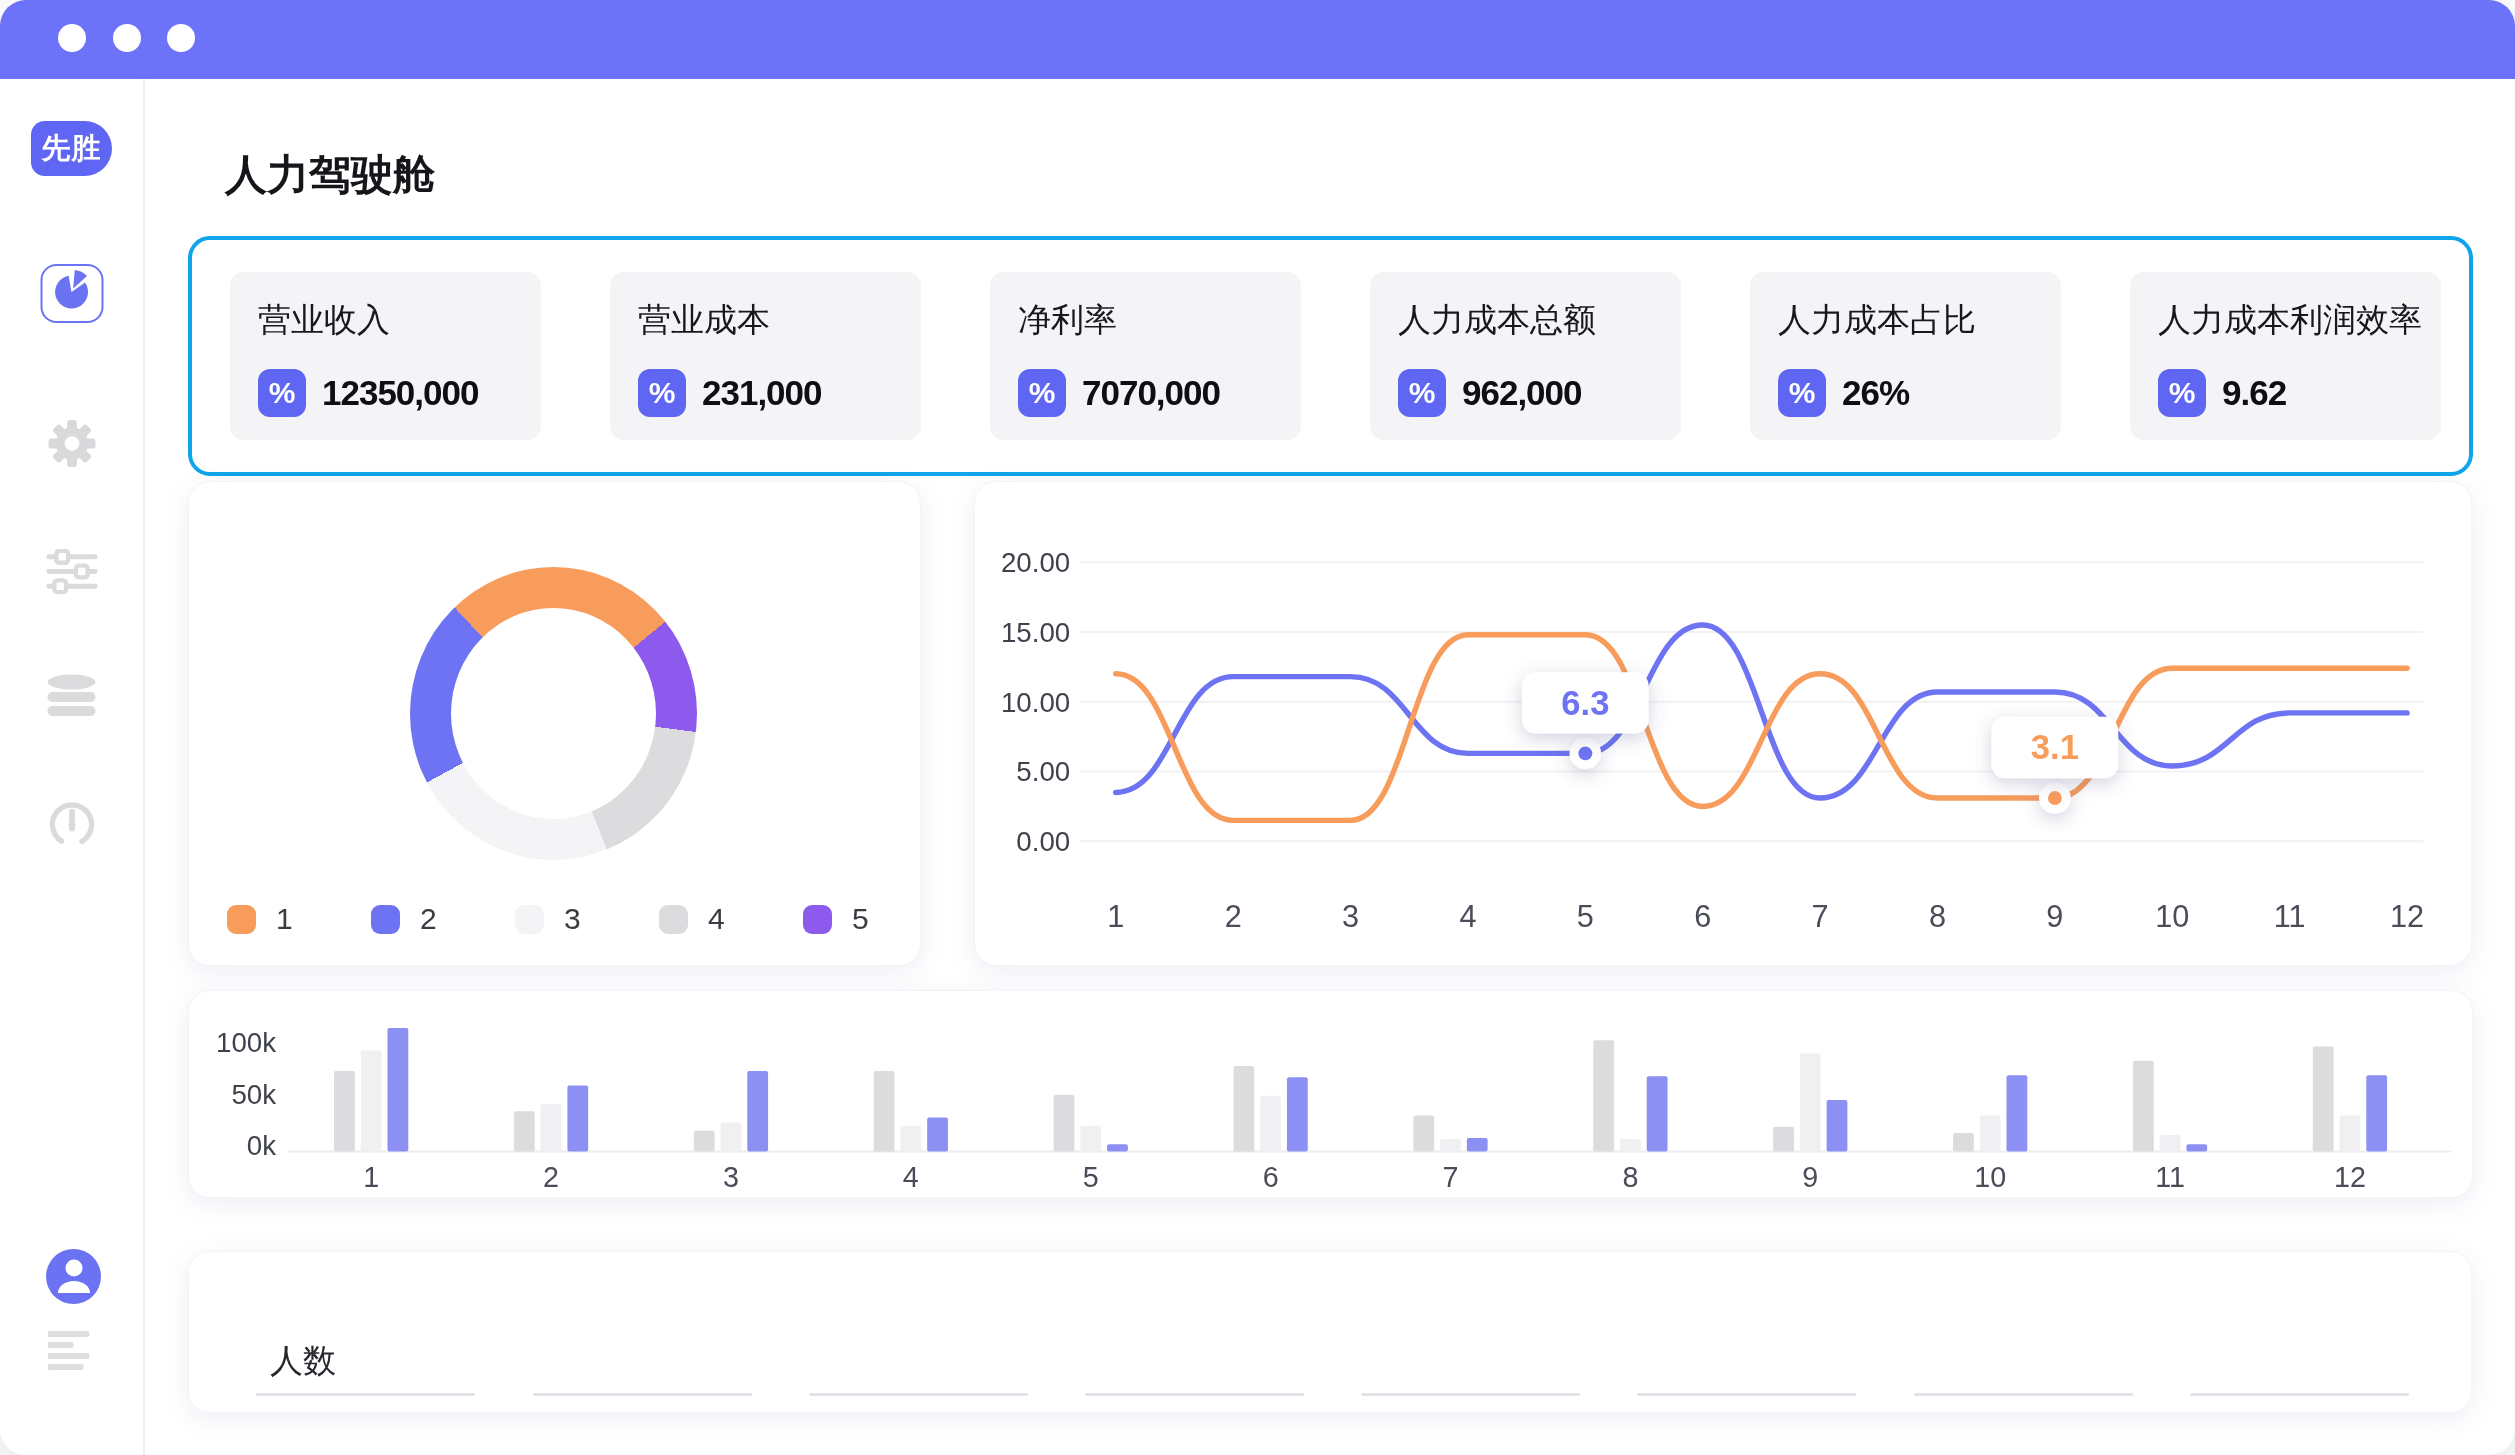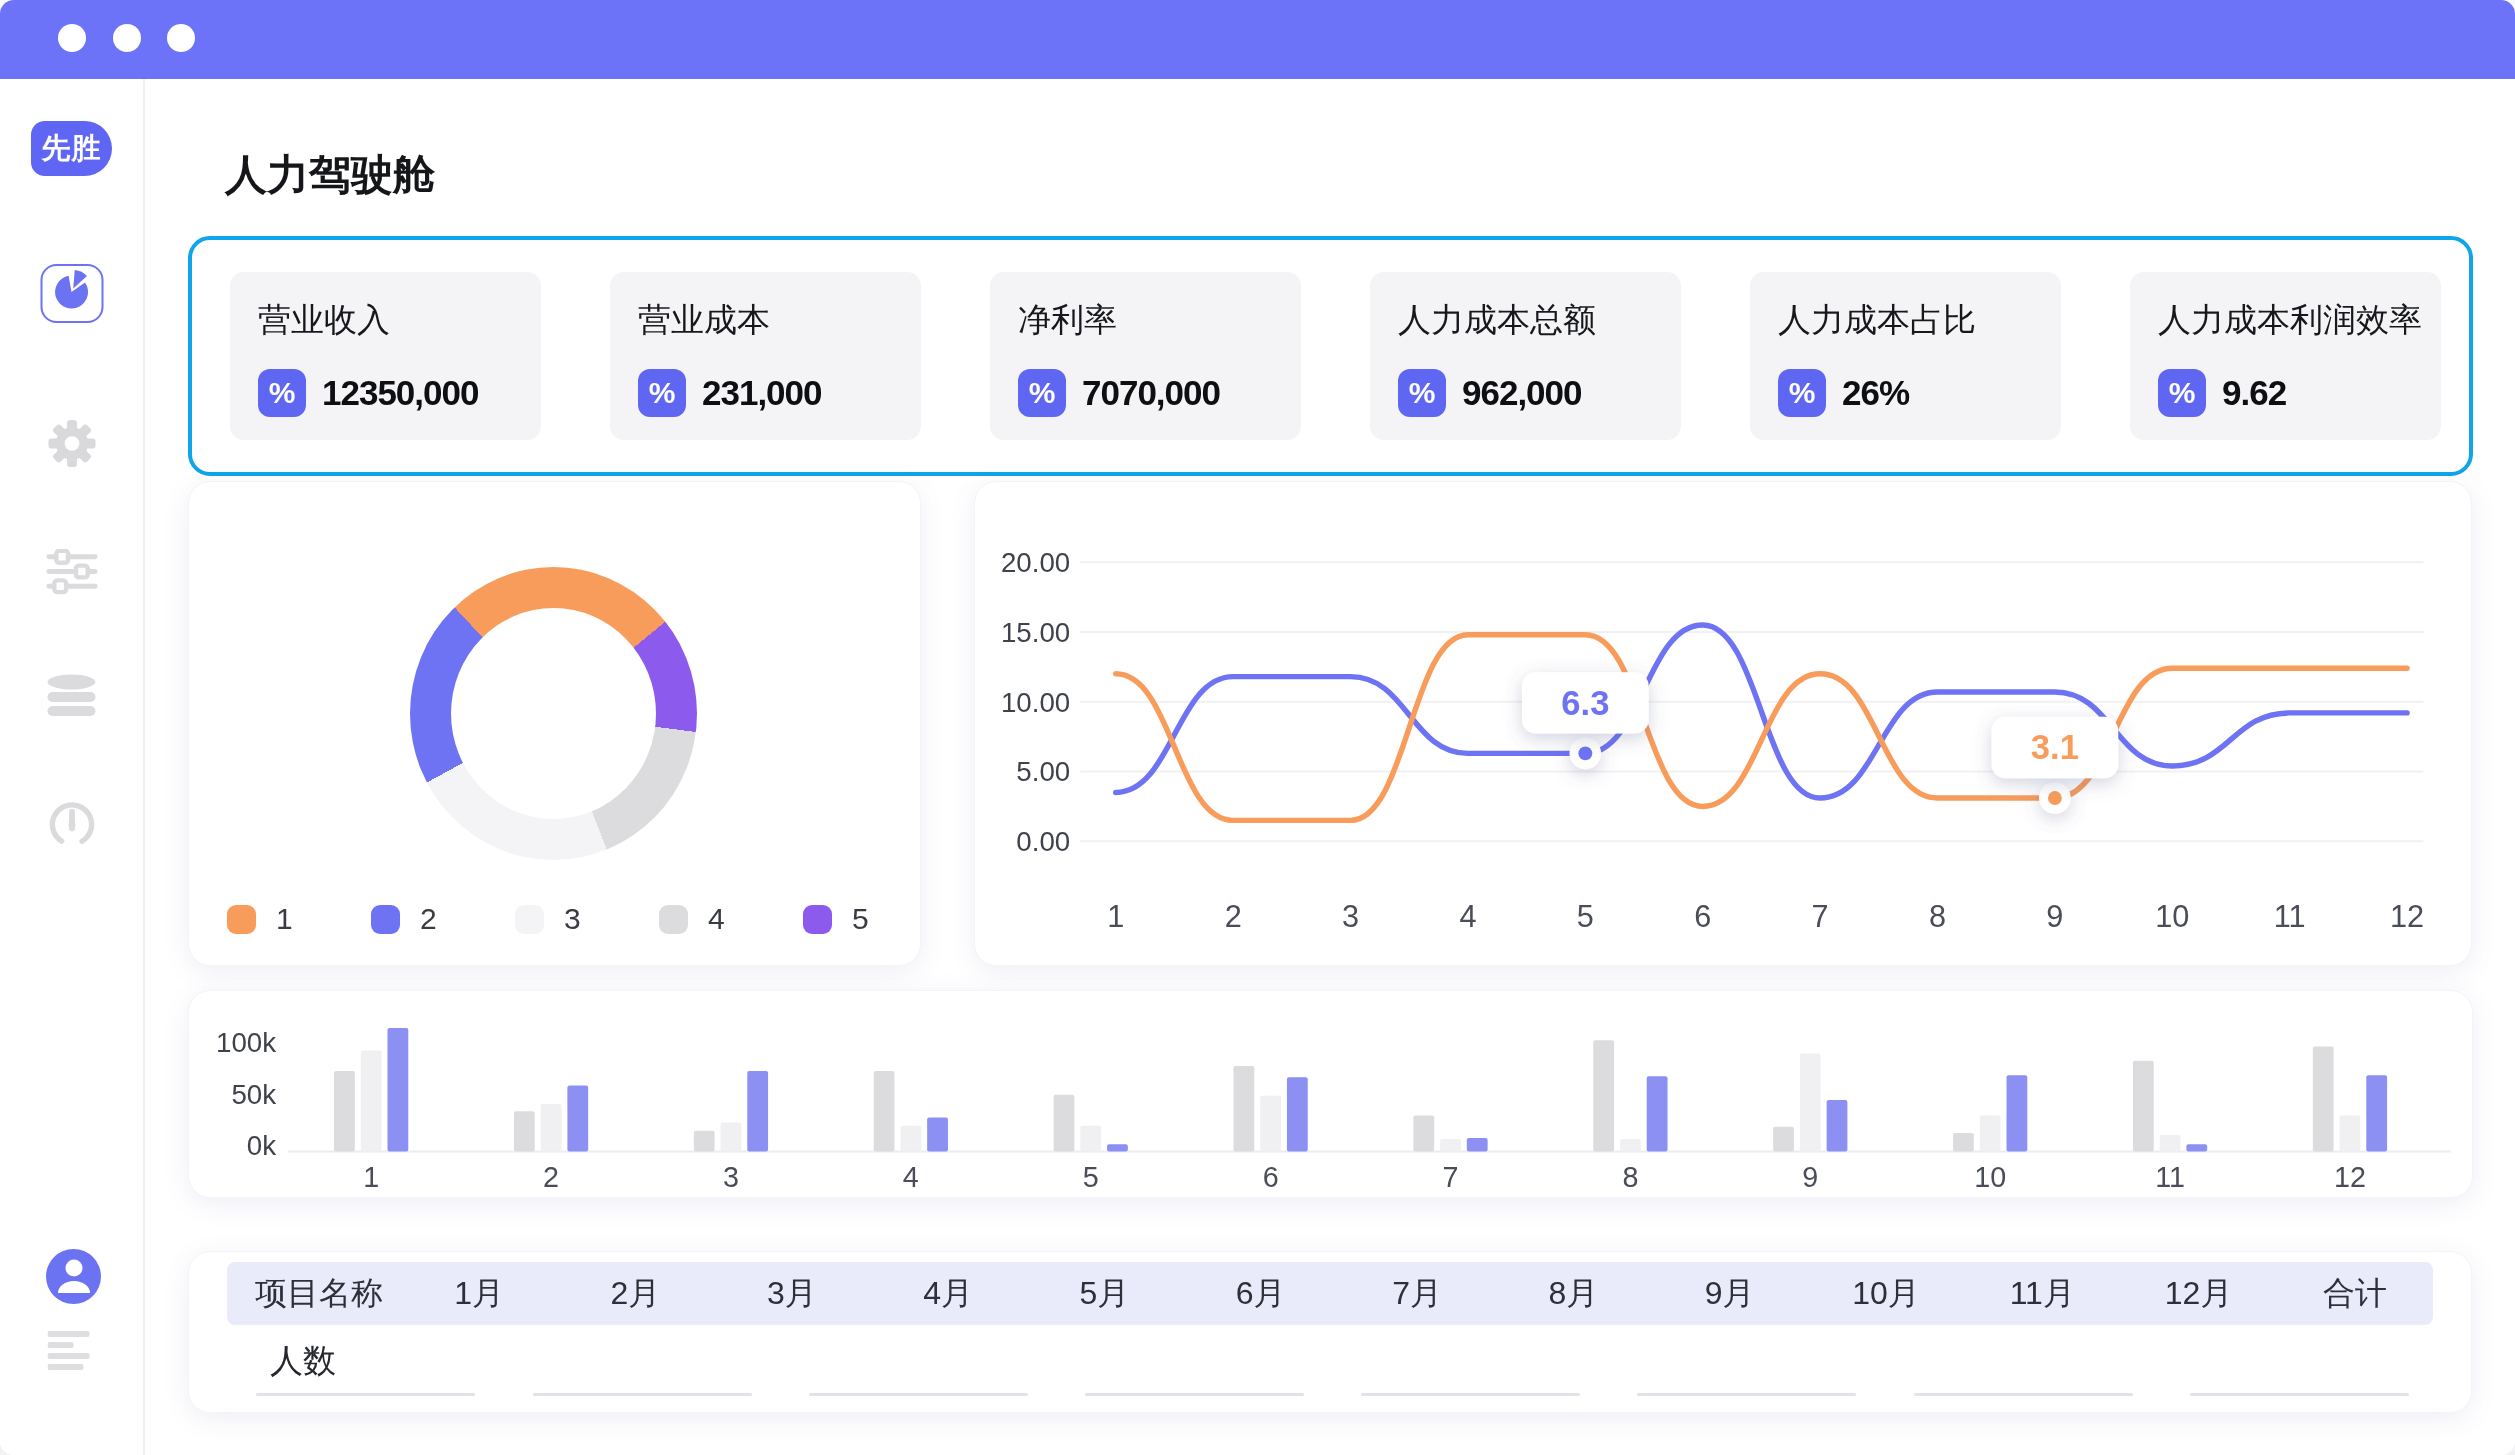--- a/index.html
+++ b/index.html
@@ -1,18 +1,18 @@
 <!DOCTYPE html>
 <html><head>
 <meta charset="utf-8">
 <style>
   * { margin:0; padding:0; box-sizing:border-box; }
   html,body { width:2516px; height:1455px; background:#ffffff; overflow:hidden;
               font-family:"Liberation Sans","DejaVu Sans",sans-serif; }
-  .window { position:absolute; inset:0; border-radius:14px; overflow:hidden;
+  .window { position:absolute; inset:0; border-radius:26px; overflow:hidden;
             background:#ffffff; box-shadow:0 14px 50px rgba(30,35,80,.14); }
 
   
   .titlebar { position:absolute; left:0; top:0; width:2516px; height:79px; background:#6C73F8; }
   .tdot { position:absolute; top:24px; width:28px; height:28px; border-radius:50%; background:#ffffff; }
 
   
   .sidebar { position:absolute; left:0; top:79px; width:145px; height:1376px;
              background:#ffffff; border-right:2px solid #EFEFF4; }
   .logo { position:absolute; left:31px; top:42px; width:81px; height:55px; background:#5F66F3;
@@ -316,36 +316,20 @@
           <rect x="2017.5" y="154.72" width="21" height="7.28" rx="2" fill="#8B90F2"></rect>
           <text x="2001" y="198" text-anchor="middle" font-size="29" fill="#4A4D58">11</text>
           <rect x="2145.2" y="55.92" width="21" height="106.08" rx="2" fill="#DCDCDE"></rect>
           <rect x="2172.2" y="125.6" width="21" height="36.4" rx="2" fill="#F0F0F2"></rect>
           <rect x="2199.2" y="85.03999999999999" width="21" height="76.96000000000001" rx="2" fill="#8B90F2"></rect>
           <text x="2182.7" y="198" text-anchor="middle" font-size="29" fill="#4A4D58">12</text>
         </svg>
     </section>
 
     <section class="card table-card">
-      <div class="thead" id="thead">
-          <div class="th">项目名称</div>
-          <div class="th">1月</div>
-          <div class="th">2月</div>
-          <div class="th">3月</div>
-          <div class="th">4月</div>
-          <div class="th">5月</div>
-          <div class="th">6月</div>
-          <div class="th">7月</div>
-          <div class="th">8月</div>
-          <div class="th">9月</div>
-          <div class="th">10月</div>
-          <div class="th">11月</div>
-          <div class="th">12月</div>
-          <div class="th">合计</div>
-        </div>
       <div class="row-label">人数</div>
       <div id="ulines">
           <div class="uline" style="left: 67px;"></div>
           <div class="uline" style="left: 344px;"></div>
           <div class="uline" style="left: 620px;"></div>
           <div class="uline" style="left: 896px;"></div>
           <div class="uline" style="left: 1172px;"></div>
           <div class="uline" style="left: 1448px;"></div>
           <div class="uline" style="left: 1725px;"></div>
           <div class="uline" style="left: 2001px;"></div>

